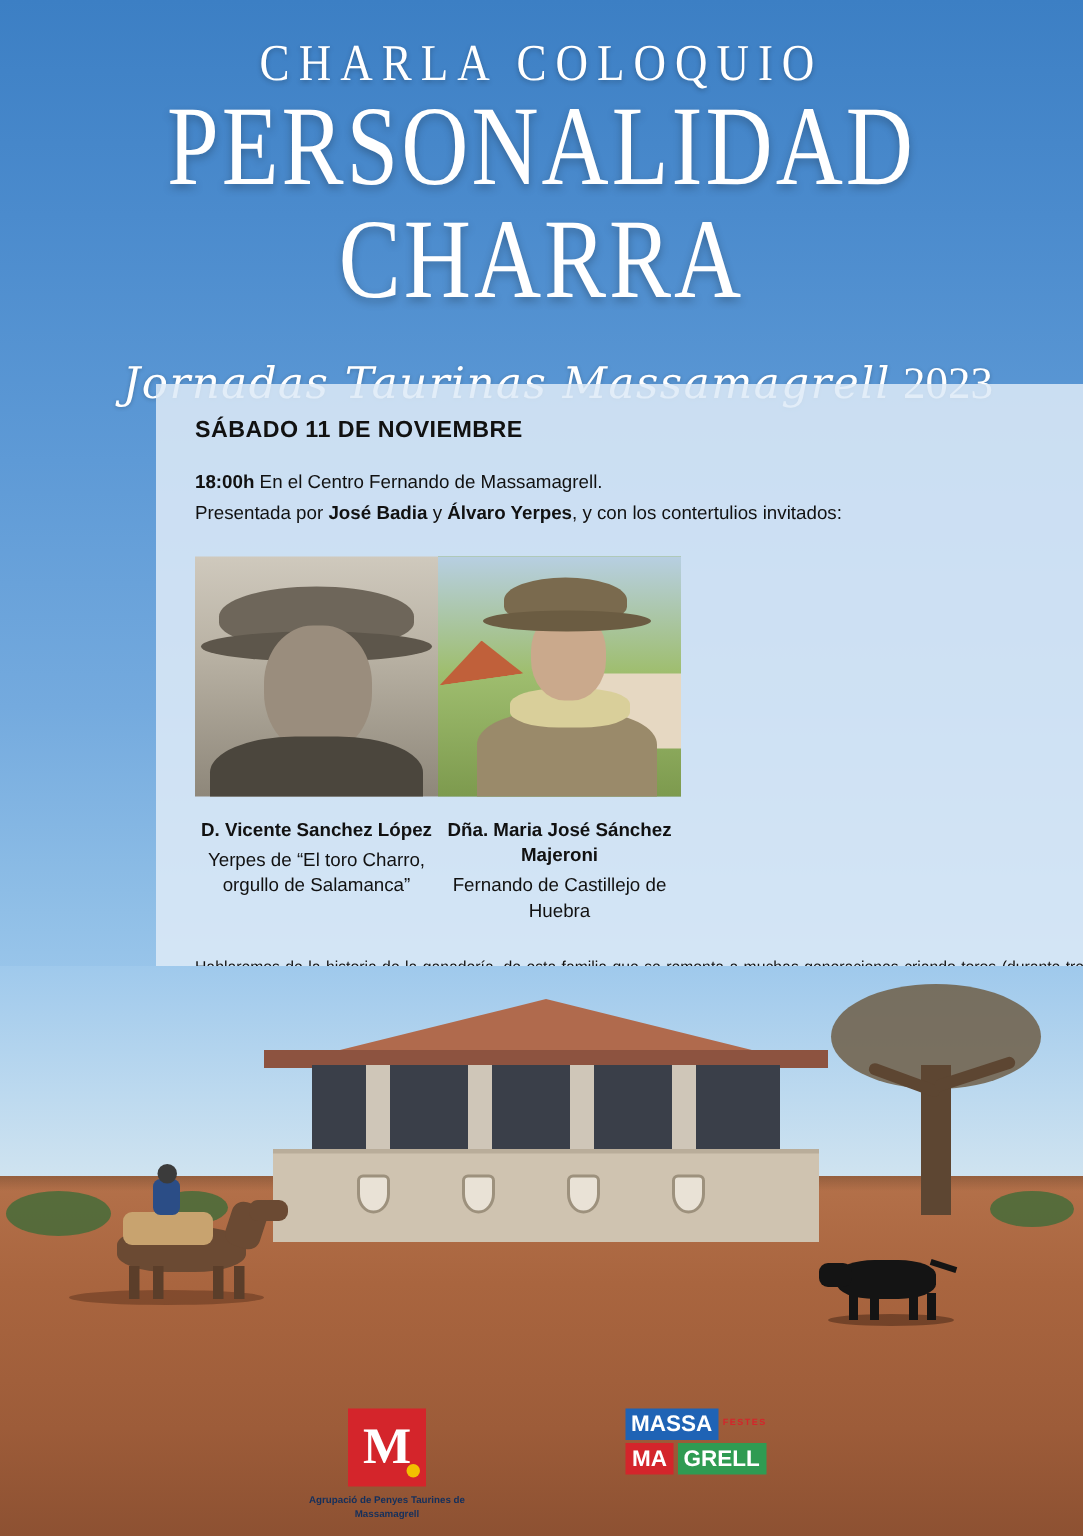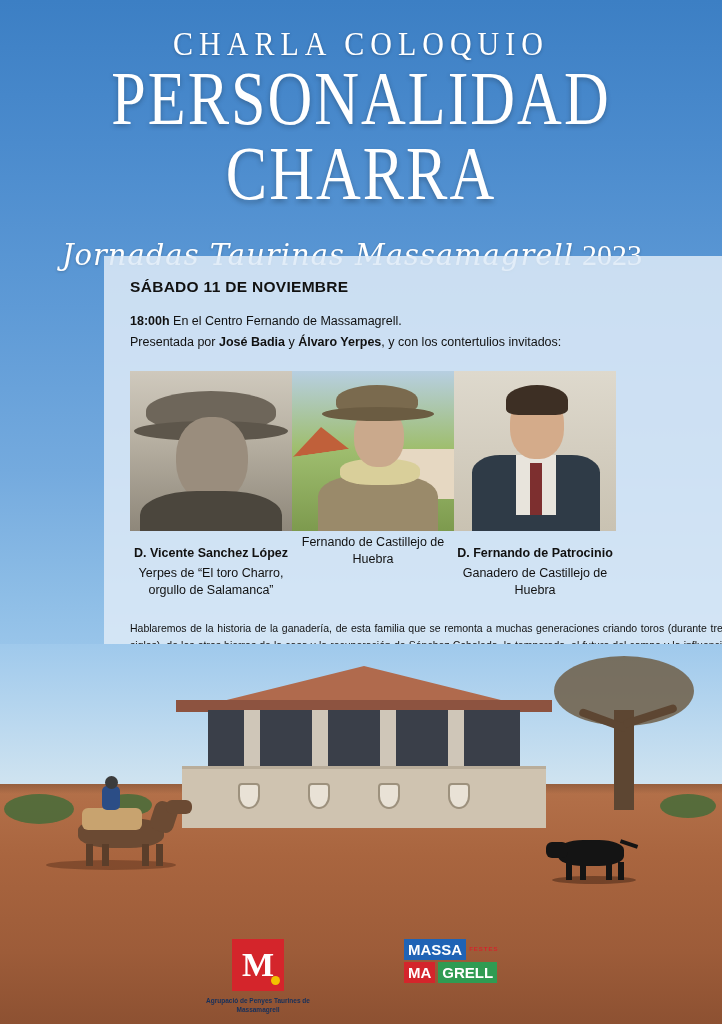--- a/index.html
+++ b/index.html
@@ -35,21 +35,21 @@
     font-family: "Liberation Serif", serif;
     font-size: 62px;
     letter-spacing: 2px;
     font-weight: 400;
     line-height: 1;
     text-shadow: 0 2px 5px rgba(0,0,0,.25);
     transform: scaleY(1.22);
   }
   .subtitle-wrap {
     margin-top: 40px;
-    padding-right: 80px;
+    padding-right: 60px;
     text-align: right;
   }
   .subtitle-script {
     font-family: "DejaVu Serif", serif;
     font-style: italic;
     font-size: 29px;
     letter-spacing: 1px;
     color: #ffffff;
     text-shadow: 0 1px 3px rgba(0,0,0,.22);
   }
@@ -244,21 +244,21 @@
   }
   .logo-a .mark .m {
     color:#fff; font-family:"Liberation Serif", serif; font-size:34px; font-weight:700; line-height:1;
   }
   .logo-a .mark .dot {
     position:absolute; right:4px; bottom:6px; width:9px; height:9px; background:#f2c100; border-radius:50%;
   }
   .logo-a .cap {
     margin-top: 5px; font-size: 6.5px; color:#15305c; line-height:1.4; font-weight:700;
   }
-  .logo-b { width: 120px; text-align:left; }
+  .logo-b { width: 120px; text-align:center; }
   .logo-b .row1 {
     display:inline-flex; align-items:center; gap:3px;
   }
   .logo-b .tile {
     background:#1f63b5; color:#fff; font-weight:700; font-size:15px;
     padding:2px 4px; font-family:"Liberation Sans", sans-serif;
   }
   .logo-b .tile.red { background:#d4252b; }
   .logo-b .tile.green { background:#2f9b52; }
   .logo-b .small {
@@ -307,35 +307,24 @@
         <div class="photo ph2">
           <div class="sky"></div>
           <div class="roof"></div>
           <div class="wall"></div>
           <div class="body"></div>
           <div class="scarf"></div>
           <div class="face"></div>
           <div class="hat"></div>
           <div class="brim"></div>
         </div>
+        <div class="speaker-name">Dña. Maria José Sánchez Majeroni</div>
         <div class="speaker-role">Fernando de Castillejo de Huebra</div>
       </div>
 
-      <div class="speaker">
-        <div class="photo ph3">
-          <div class="bg"></div>
-          <div class="jacket"></div>
-          <div class="shirt"></div>
-          <div class="tie"></div>
-          <div class="face"></div>
-          <div class="hair"></div>
-        </div>
-        <div class="speaker-name">D. Fernando de Patrocinio</div>
-        <div class="speaker-role">Ganadero de Castillejo de Huebra</div>
-      </div>
 
     </div>
 
     <div class="card-body">Hablaremos de la historia de la ganadería, de esta familia que se remonta a muchas generaciones criando toros (durante tres siglos), de los otros hierros de la casa y la recuperación de Sánchez Cobaleda, la temporada, el futuro del campo y la influencia de los festejos populares entre otros muchos temas.</div>
   </div>
 
   <div class="scene">
     <div class="scene-sky"></div>
     <div class="ground"></div>
     <div class="ground-line"></div>

